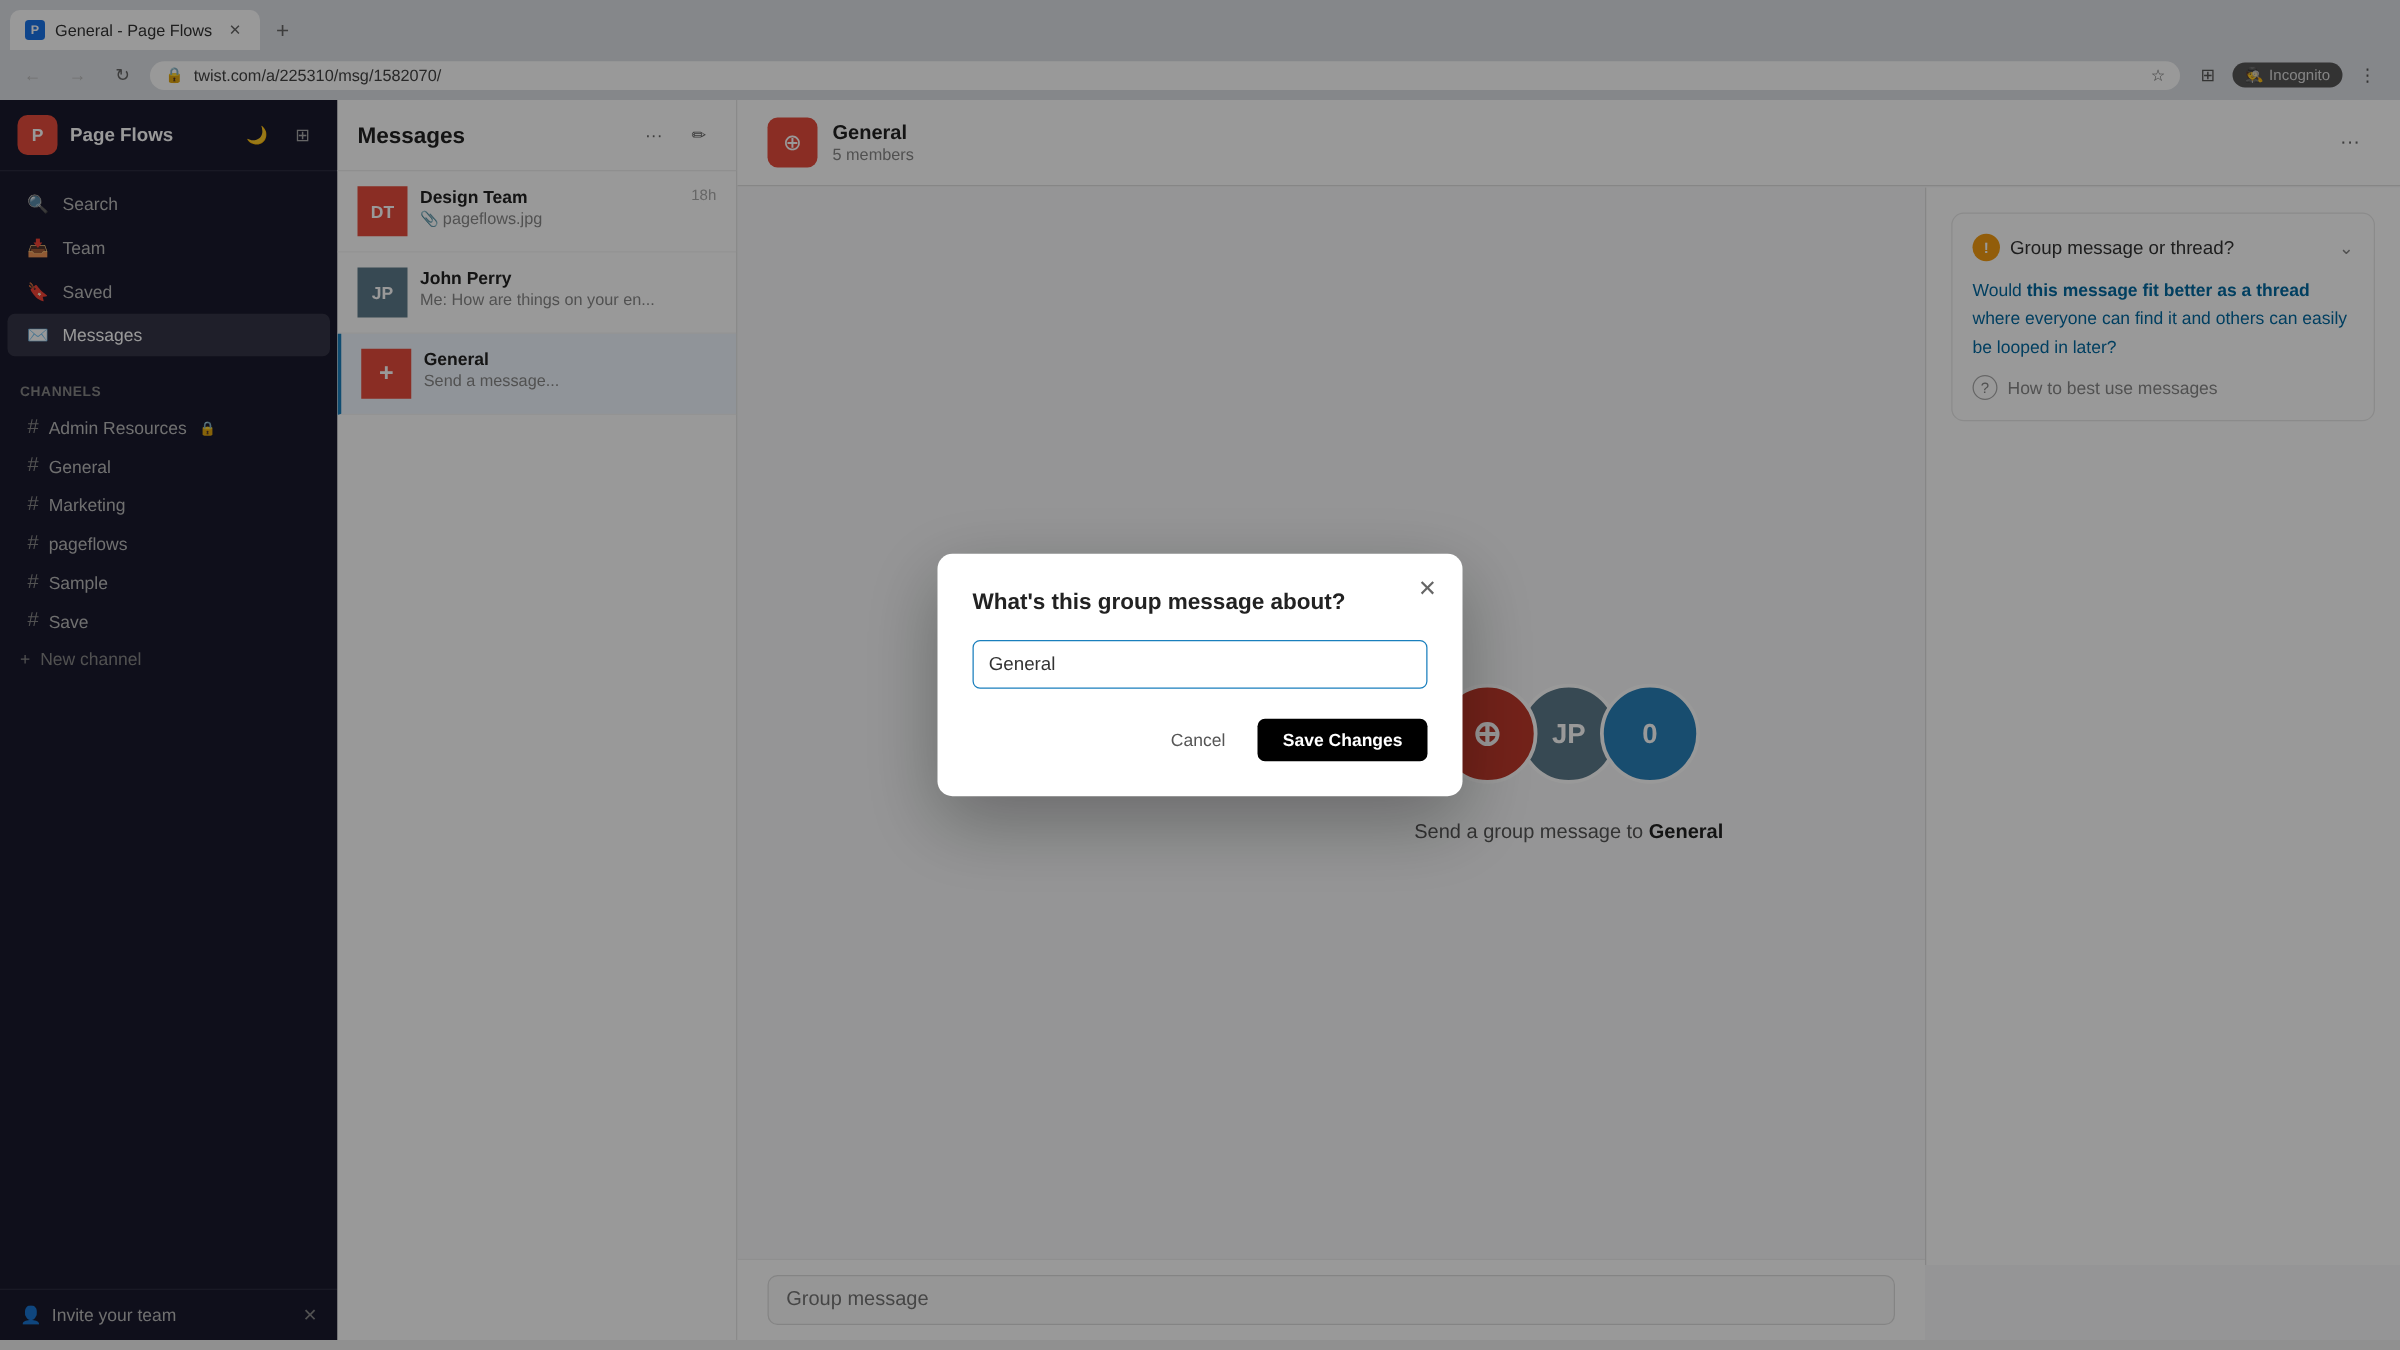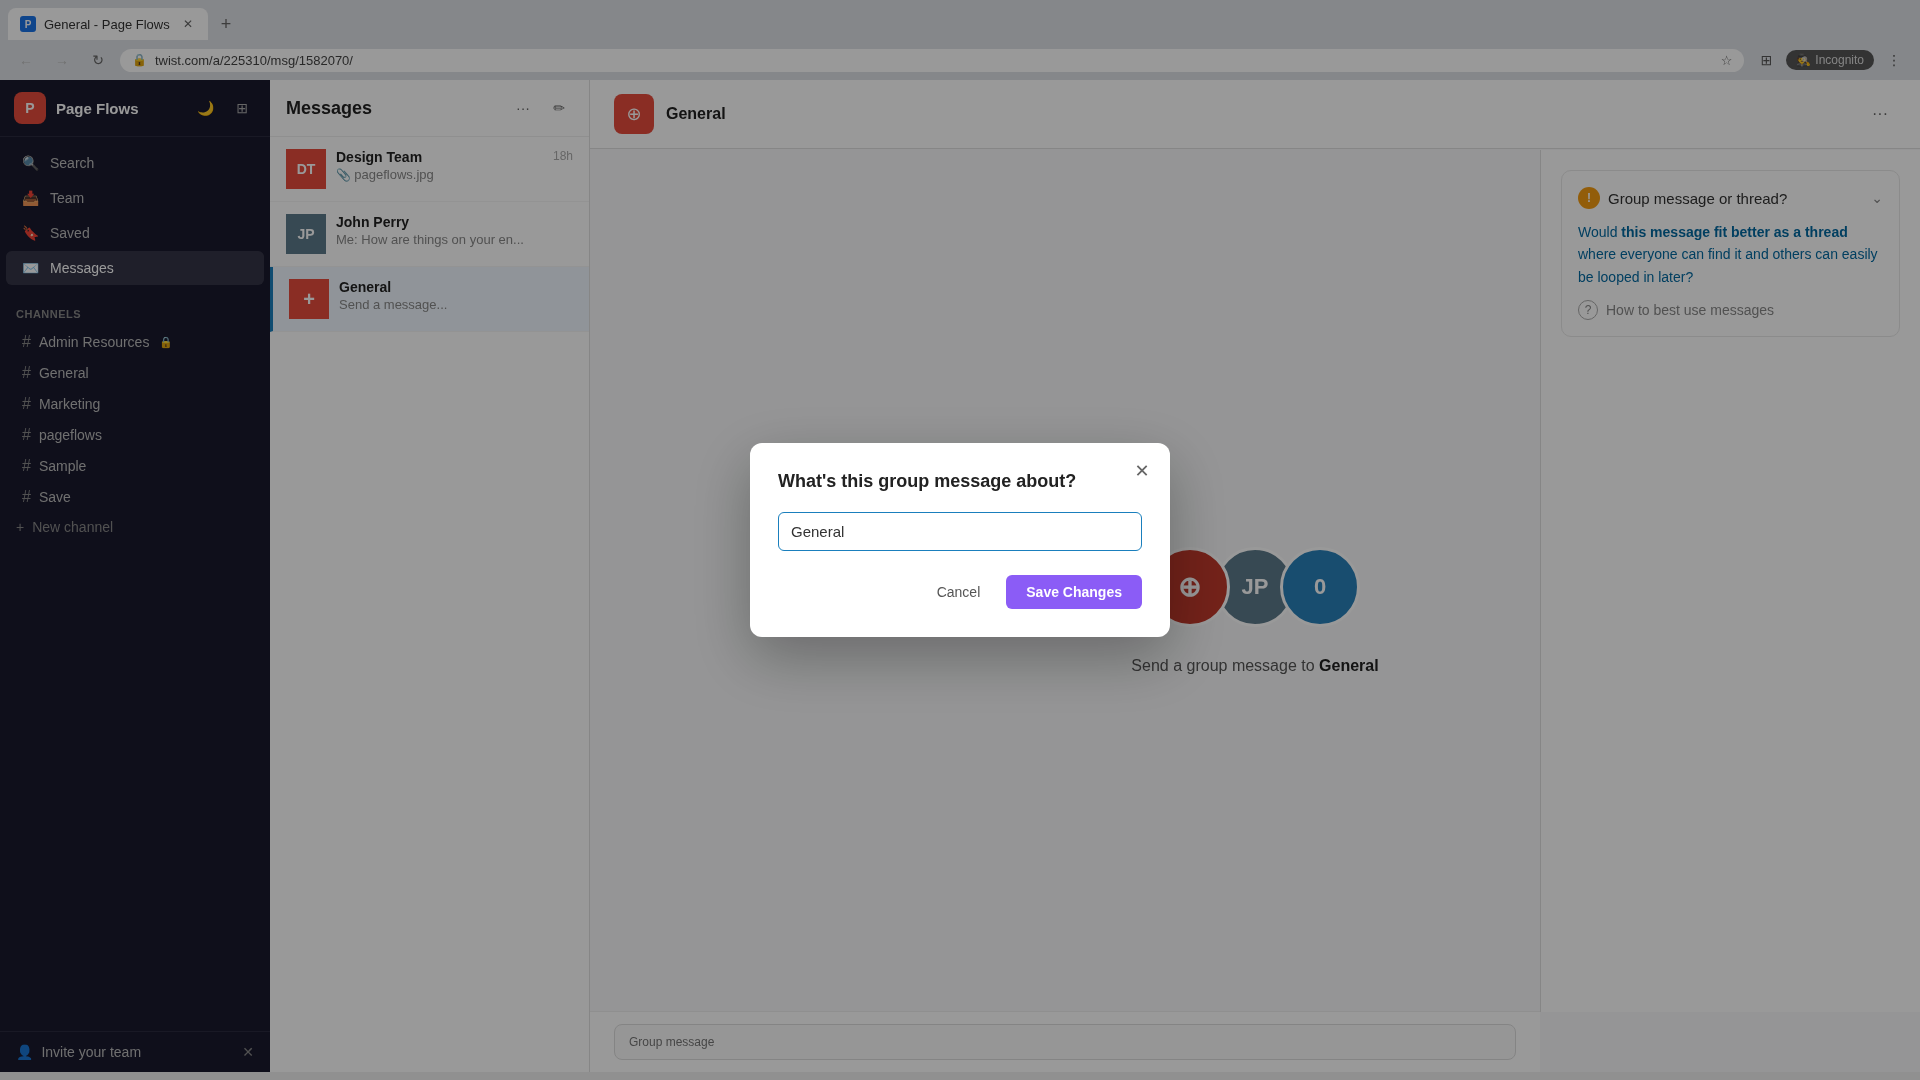--- a/index.html
+++ b/index.html
@@ -97,30 +97,30 @@
     .info-icon { width: 22px; height: 22px; background: #f39c12; border-radius: 50%; display: flex; align-items: center; justify-content: center; color: white; font-size: 12px; font-weight: bold; }
     .info-title { font-size: 15px; font-weight: 500; color: #333; flex: 1; }
     .collapse-icon { color: #888; font-size: 14px; }
     .info-body { margin-top: 12px; font-size: 14px; color: #0369a1; line-height: 1.6; }
     .info-body strong { font-weight: 600; }
     .info-link { display: flex; align-items: center; gap: 8px; margin-top: 12px; color: #888; font-size: 14px; cursor: pointer; }
     .question-icon { width: 20px; height: 20px; border: 1.5px solid #aaa; border-radius: 50%; display: flex; align-items: center; justify-content: center; font-size: 12px; color: #888; }
 
     
     .message-input-area { padding: 12px 24px; background: #fff; border-top: 1px solid #eee; }
-    .message-input-box { border: 1px solid #ddd; border-radius: 8px; padding: 10px 14px; font-size: 12px; color: #7f1d1d; width: 100%; background: #fafafa; }
+    .message-input-box { border: 1px solid #ddd; border-radius: 8px; padding: 10px 14px; font-size: 16px; color: #7f1d1d; width: 100%; background: #fafafa; }
 
     
     .overlay { position: fixed; top: 0; left: 0; width: 100%; height: 100%; background: rgba(0,0,0,0.4); z-index: 100; display: flex; align-items: center; justify-content: center; }
     .modal { background: #fff; border-radius: 12px; padding: 28px; width: 420px; box-shadow: 0 20px 60px rgba(0,0,0,0.3); position: relative; z-index: 101; }
     .modal-title { font-size: 18px; font-weight: 600; color: #222; margin-bottom: 20px; }
     .modal-input { width: 100%; border: 1.5px solid #1a7fbd; border-radius: 6px; padding: 10px 12px; font-size: 15px; color: #333; outline: none; margin-bottom: 24px; }
     .modal-actions { display: flex; align-items: center; justify-content: flex-end; gap: 10px; }
     .btn-cancel { background: none; border: none; padding: 8px 16px; font-size: 14px; color: #555; cursor: pointer; border-radius: 6px; }
-    .btn-save { background: #8b5cf6; color: white; border: none; padding: 9px 20px; font-size: 14px; font-weight: 600; border-radius: 6px; cursor: pointer; }
+    .btn-save { background: #000000; color: white; border: none; padding: 9px 20px; font-size: 14px; font-weight: 600; border-radius: 6px; cursor: pointer; }
     .modal-close { position: absolute; top: 14px; right: 14px; width: 28px; height: 28px; display: flex; align-items: center; justify-content: center; border-radius: 50%; cursor: pointer; color: #666; font-size: 18px; background: none; border: none; }
 
     
     ::-webkit-scrollbar { width: 6px; }
     ::-webkit-scrollbar-track { background: transparent; }
     ::-webkit-scrollbar-thumb { background: #ccc; border-radius: 3px; }
   </style>
 </head>
 <body>
 
@@ -267,20 +267,21 @@
     </div>
   </div>
 
   <div class="main-content">
     <div class="group-header">
       <div class="group-avatar">
         <span class="first-aid">⊕</span>
       </div>
       <div class="group-info">
         <div class="group-name">General</div>
+        <div class="group-members">5 members</div>
       </div>
       <div class="group-actions">
         <div class="group-action-btn">···</div>
       </div>
     </div>
 
     <div class="group-content">
       <div class="avatars-row">
         <div class="member-avatar red-cross" style="background:#c0392b; width:80px; height:80px; border-radius:50%; display:flex; align-items:center; justify-content:center; font-size:28px; color:white; font-weight:bold;">⊕</div>
         <div class="member-avatar jp" style="background:#5d7a8a; width:80px; height:80px; border-radius:50%; display:flex; align-items:center; justify-content:center; font-size:22px; color:white; font-weight:bold; margin-left:-15px;">JP</div>

